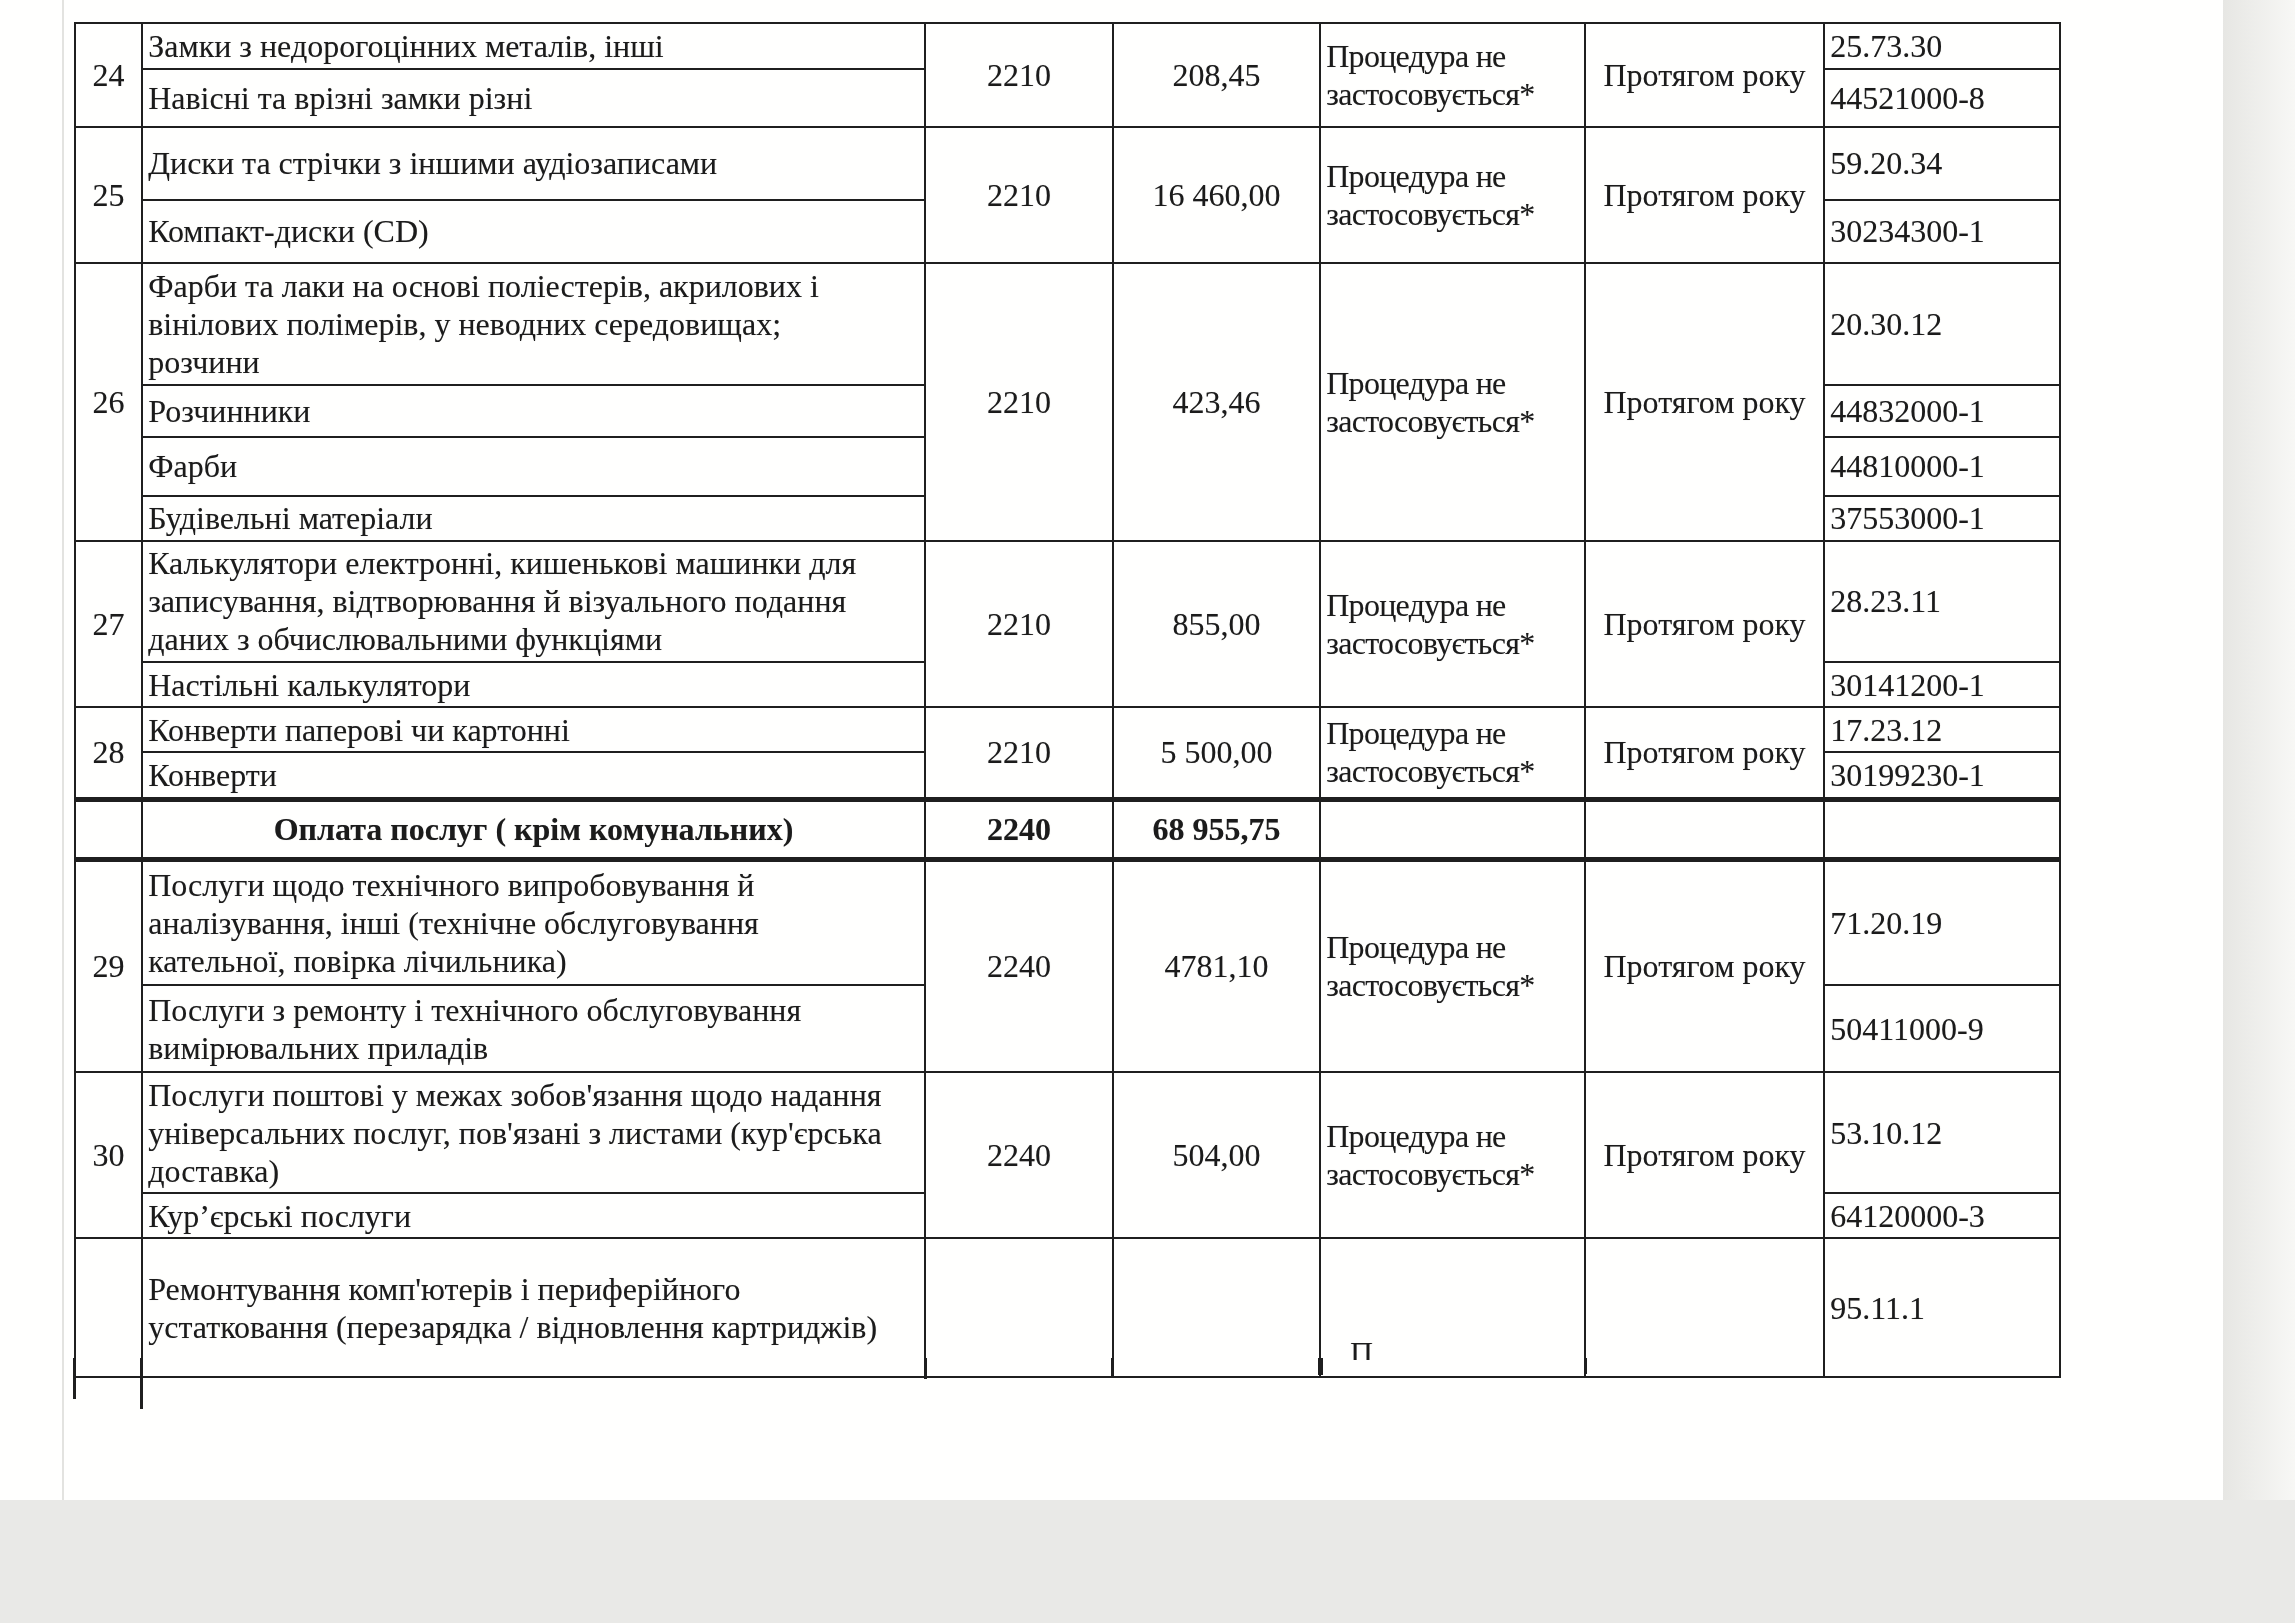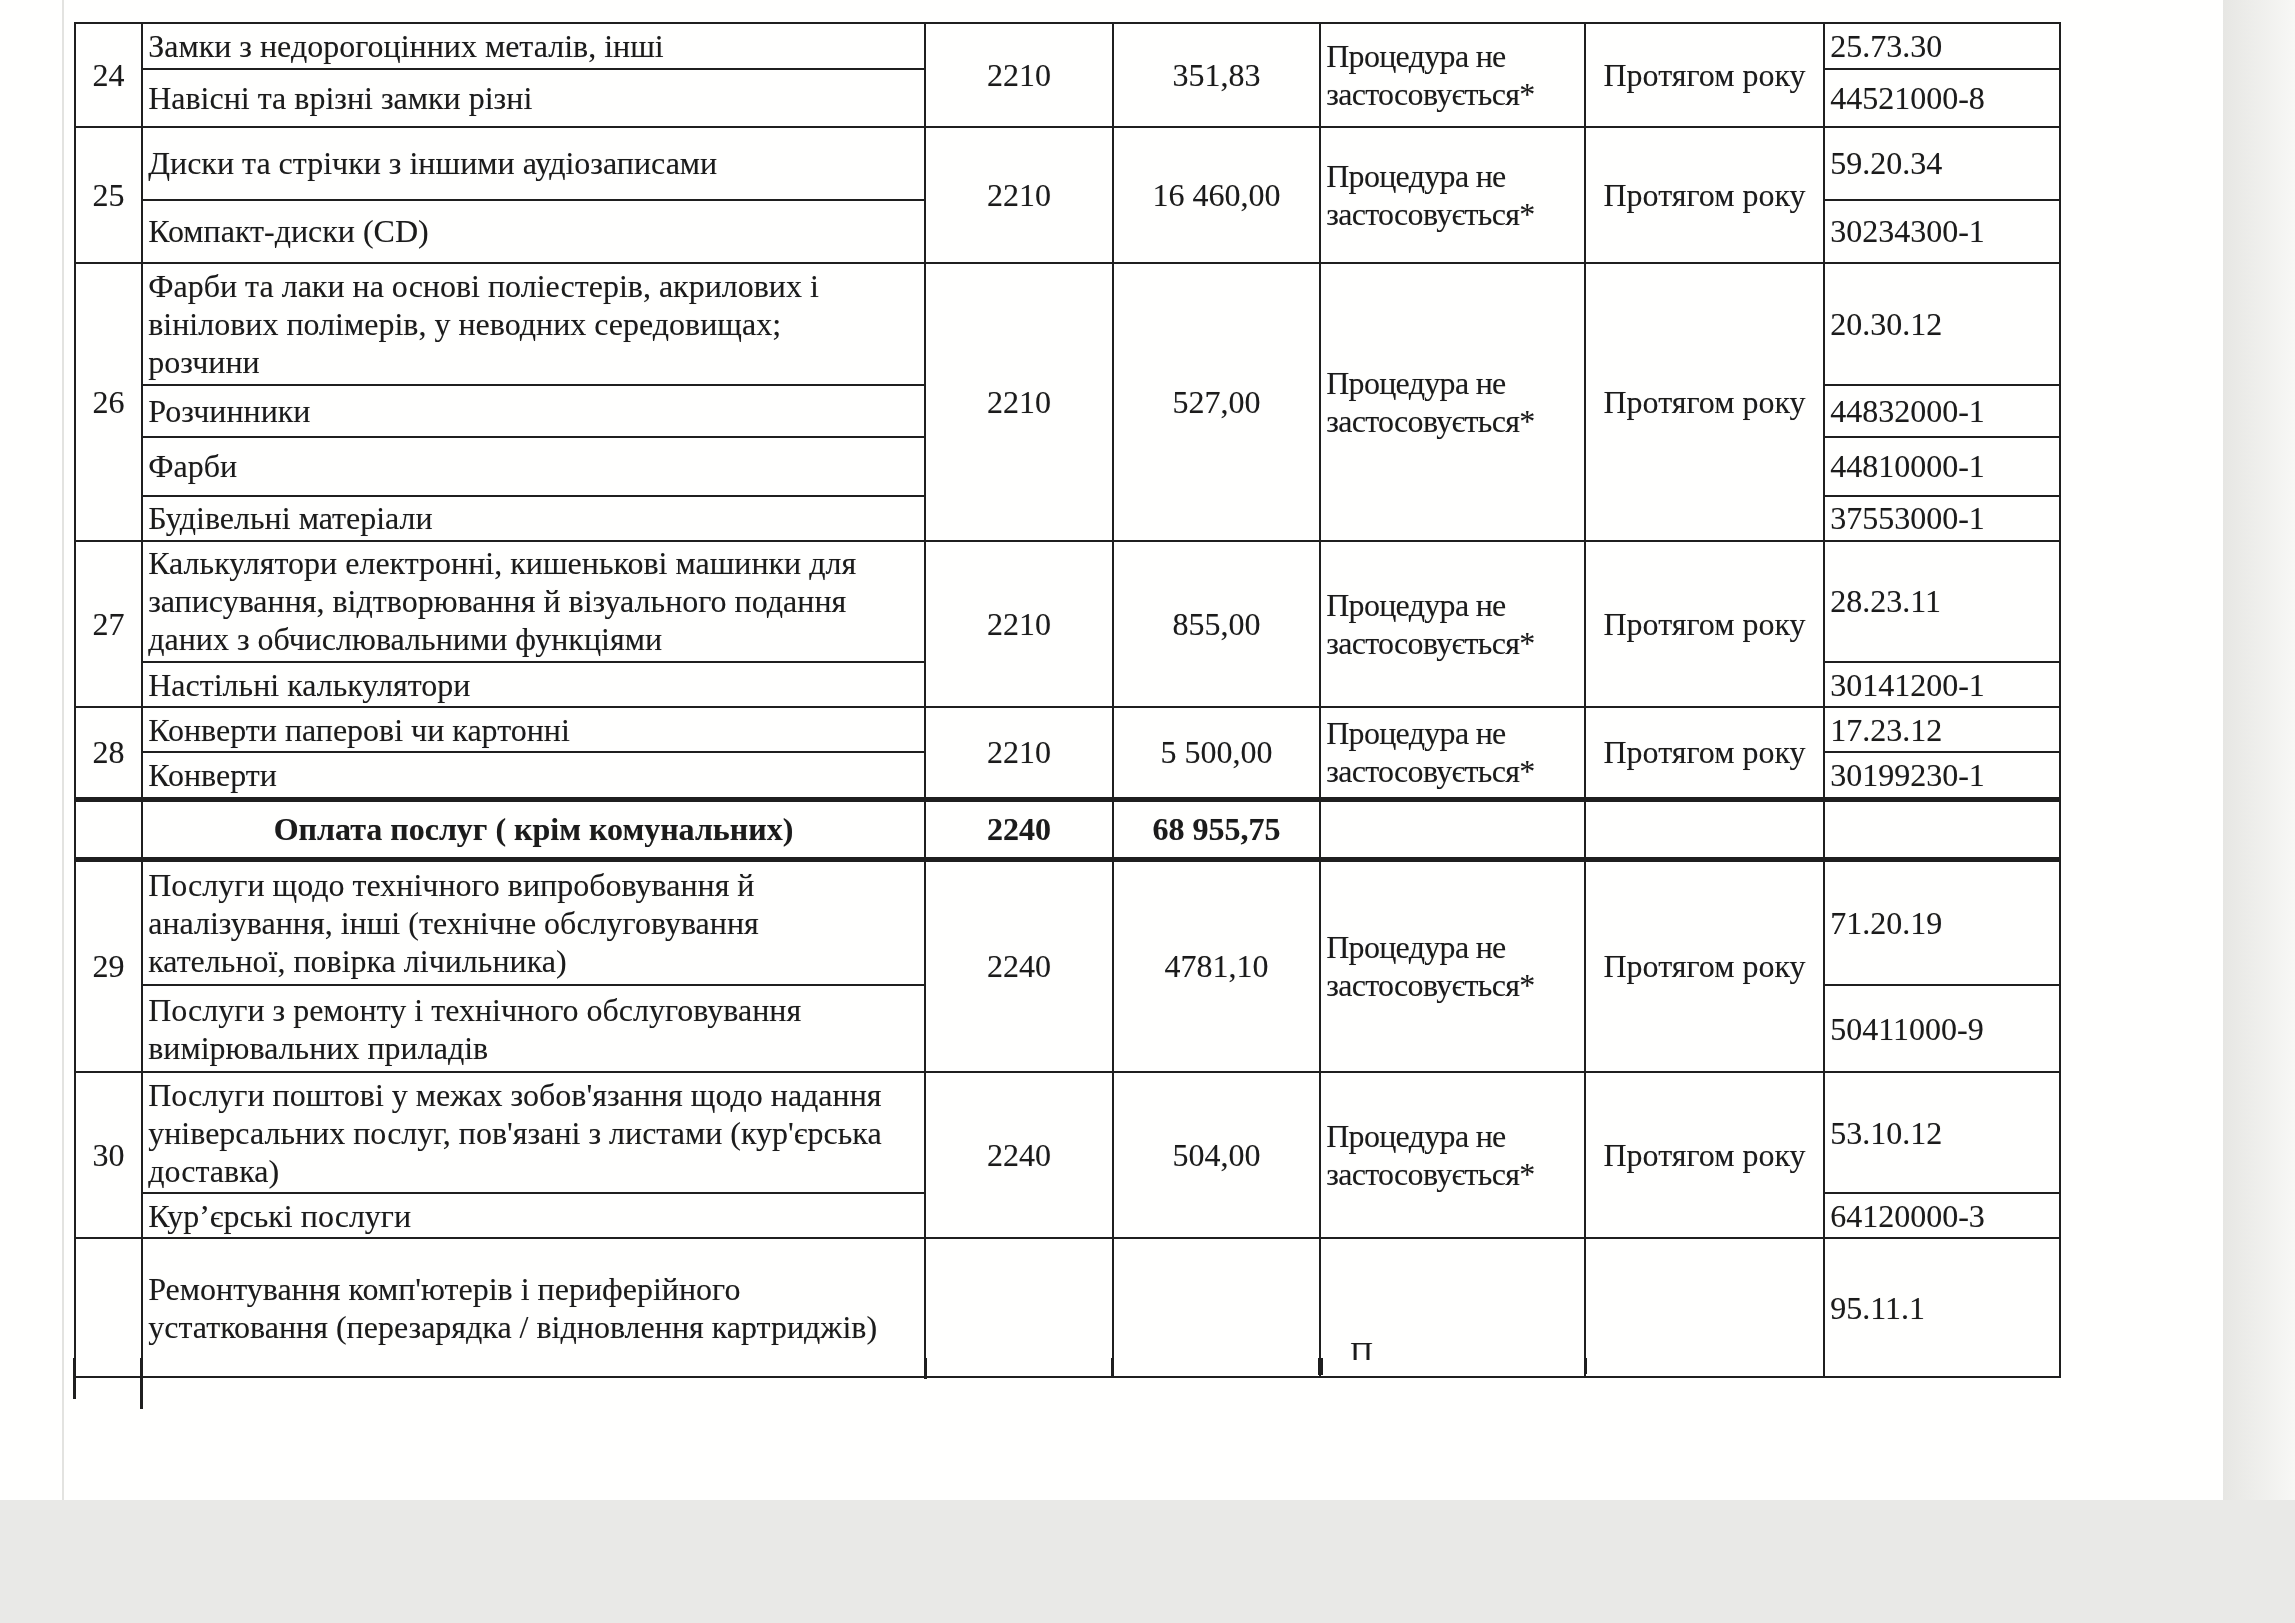--- a/index.html
+++ b/index.html
@@ -65,21 +65,21 @@
         <col style="width:265px">
         <col style="width:239px">
         <col style="width:236px">
     </colgroup>
 
     <tbody>
         <tr style="height:46px">
       <td class="num gend" rowspan="2">24</td>
       <td class="desc subdiv">Замки з недорогоцінних металів, інші</td>
       <td class="center gend" rowspan="2">2210</td>
-      <td class="center gend" rowspan="2">351,83</td>
+      <td class="center gend" rowspan="2">208,45</td>
       <td class="proc gend" rowspan="2">Процедура не застосовується*</td>
       <td class="center gend" rowspan="2">Протягом року</td>
       <td class="code subdiv">25.73.30</td>
     </tr>
     <tr style="height:58px">
       <td class="desc gend">Навісні та врізні замки різні</td>
       <td class="code gend">44521000-8</td>
     </tr>
 
     <tr style="height:73px">
@@ -95,21 +95,21 @@
       <td class="desc gend">Компакт-диски (CD)</td>
       <td class="code gend">30234300-1</td>
     </tr>
 
     <tr style="height:122px">
       <td class="num gend" rowspan="4">26</td>
       <td class="desc subdiv">Фарби та лаки на основі поліестерів, акрилових і
 вінілових полімерів, у неводних середовищах;
 розчини</td>
       <td class="center gend" rowspan="4">2210</td>
-      <td class="center gend" rowspan="4">527,00</td>
+      <td class="center gend" rowspan="4">423,46</td>
       <td class="proc gend" rowspan="4">Процедура не застосовується*</td>
       <td class="center gend" rowspan="4">Протягом року</td>
       <td class="code subdiv">20.30.12</td>
     </tr>
     <tr style="height:52px">
       <td class="desc subdiv">Розчинники</td>
       <td class="code subdiv">44832000-1</td>
     </tr>
     <tr style="height:59px">
       <td class="desc subdiv">Фарби</td>

